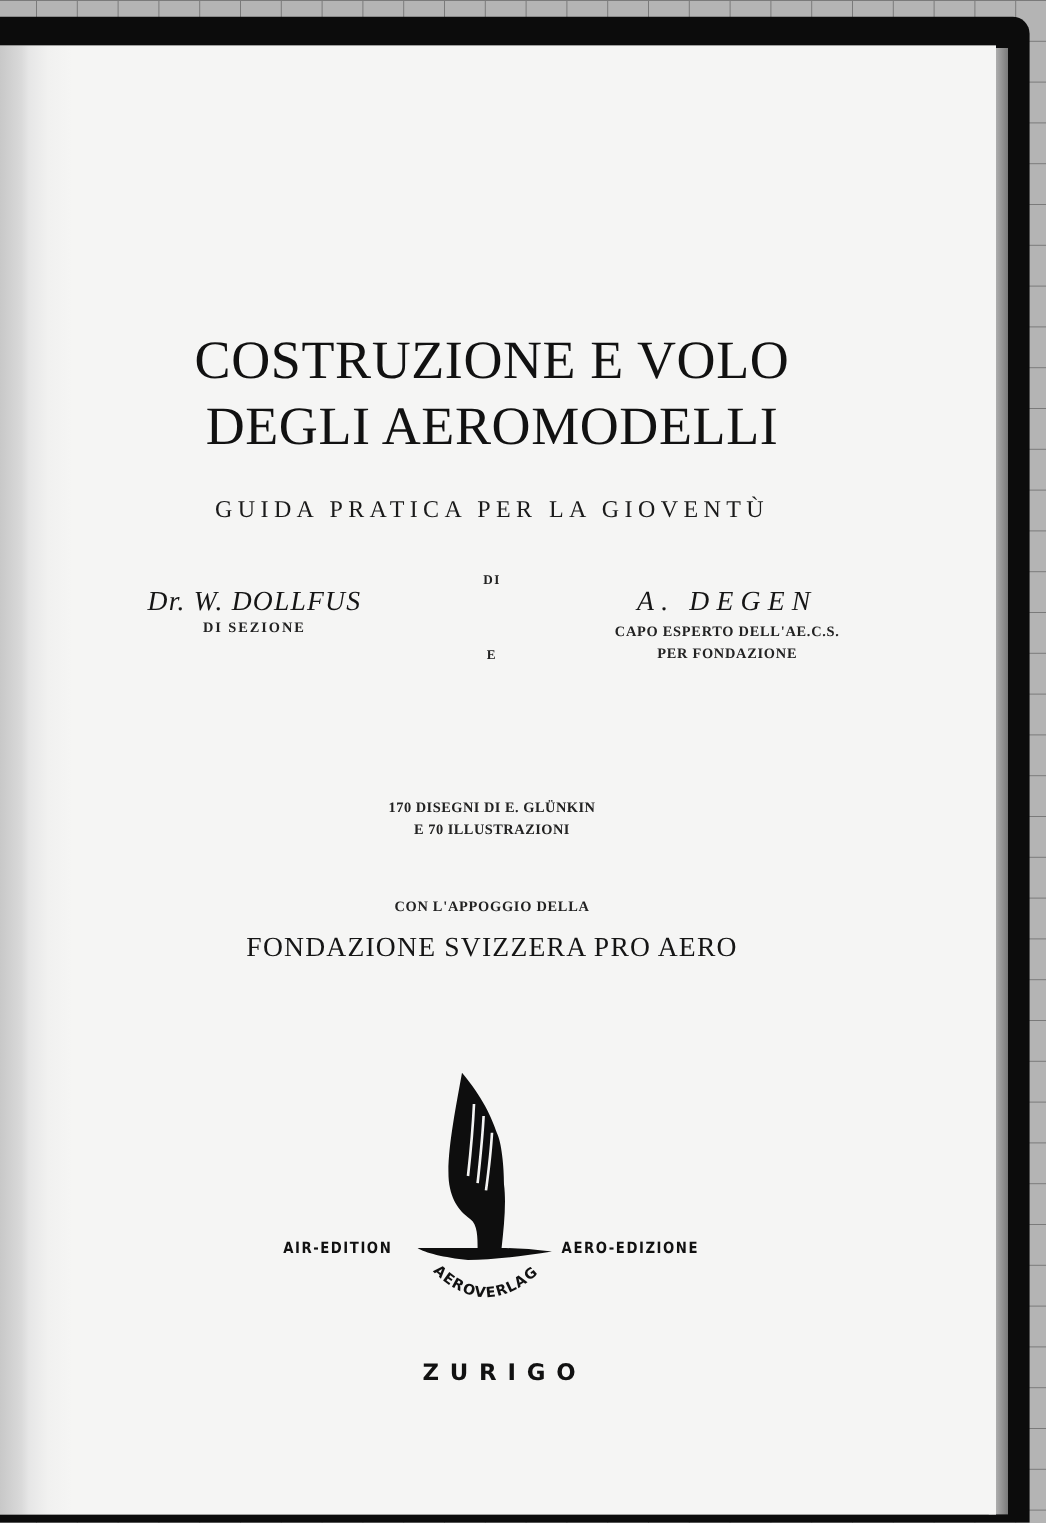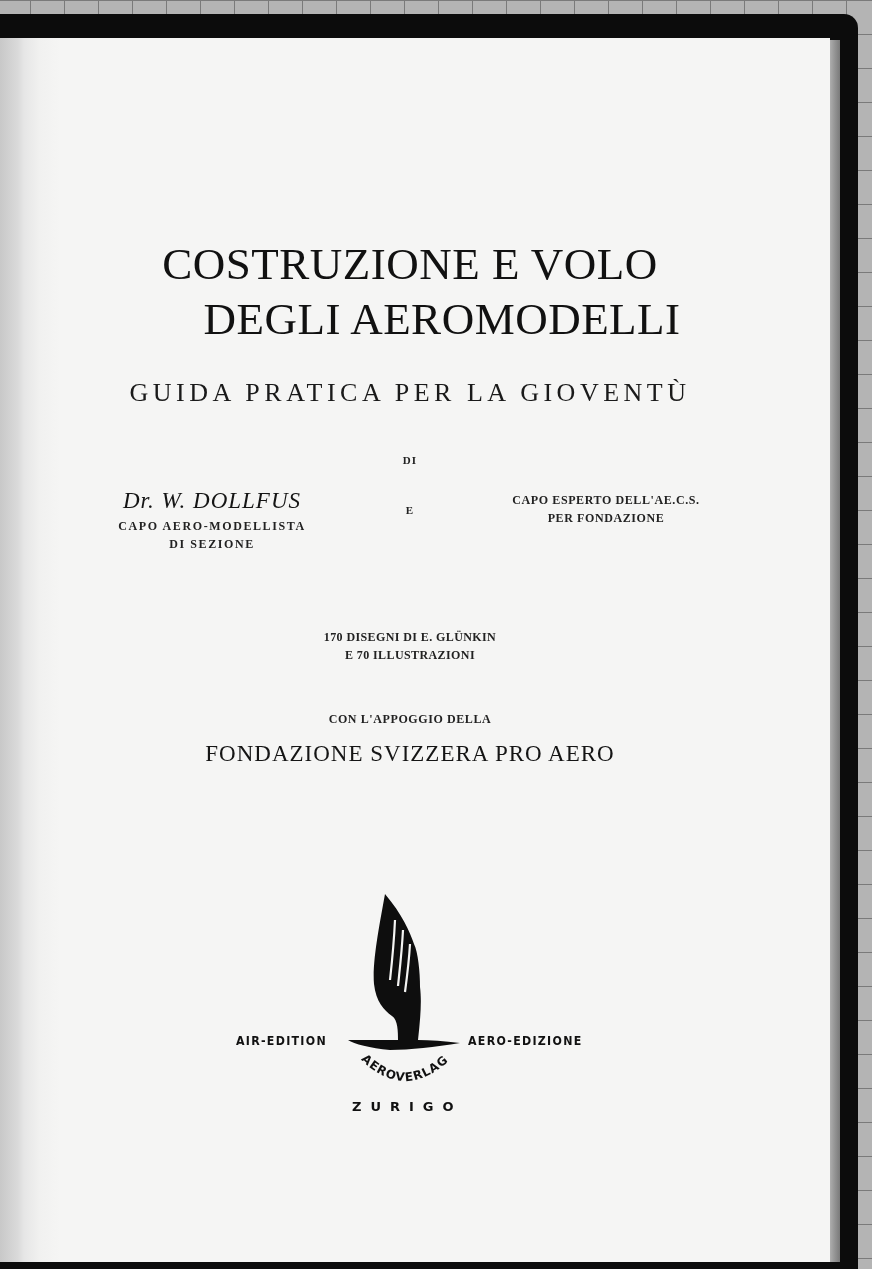--- a/index.html
+++ b/index.html
@@ -58,30 +58,31 @@
     .page-inner {
       position: absolute;
       left: 0; top: 0; width: 100%; height: 100%;
     }
     .center {
       position: absolute;
       left: 0;
       width: 820px;
       text-align: center;
       color: #151515;
+      margin-top: 36px;
     }
     .title-line {
       font-size: 45px;
       letter-spacing: 0.5px;
       line-height: 1;
       font-weight: normal;
       color: #111;
     }
     .subtitle {
-      font-size: 26px;
+      font-size: 20px;
       letter-spacing: 4.5px;
       color: #1a1a1a;
     }
     .small-caps {
       font-size: 12px;
       font-weight: bold;
       letter-spacing: 1.2px;
       color: #222;
     }
     .author {
@@ -115,64 +116,65 @@
       font-size: 13px;
       font-weight: bold;
       letter-spacing: 1.5px;
       color: #111;
       transform: scaleX(0.85);
       transform-origin: left center;
     }
     .logo-text.city {
       letter-spacing: 9px;
       transform: none;
-      font-size: 13px;
+      font-size: 19px;
+      margin-top: 34px;
     }
     .logo-svg {
       position: absolute;
       left: 340px;
       top: 892px;
     }
   </style>
 </head>
 <body>
 
 <div class="grid-bg"></div>
 <div class="book-cover"></div>
 <div class="page-edge-right"></div>
 
 <div class="page">
   <div class="page-inner">
 
     <div class="center" style="top:204px;">
       <div class="title-line">COSTRUZIONE E VOLO</div>
     </div>
-    <div class="center" style="top:259px;padding-left:32px;">
+    <div class="center" style="top:259px;">
       <div class="title-line">DEGLI AEROMODELLI</div>
     </div>
 
     <div class="center" style="top:340px;">
       <div class="subtitle">GUIDA PRATICA PER LA GIOVENTÙ</div>
     </div>
 
-    <div class="center" style="top:412px;">
+    <div class="center" style="top:400px;">
       <span class="small-caps" style="font-size:11px;">DI</span>
     </div>
 
     <div class="author" style="left:78px; width:268px; top:450px;">
       <div class="author-name">Dr. W. DOLLFUS</div>
-      <div class="author-role" style="margin-top:3px;">CAPO AERO-MODELLISTA</div>
       <div class="author-role">DI SEZIONE</div>
     </div>
 
     <div class="center" style="top:462px;">
       <span class="small-caps" style="font-size:11px;">E</span>
     </div>
 
     <div class="author" style="left:476px; width:260px; top:450px;">
+      <div class="author-name spaced">A. DEGEN</div>
       <div class="author-role" style="margin-top:3px; letter-spacing:0.6px;">CAPO ESPERTO DELL'AE.C.S.</div>
       <div class="author-role" style="letter-spacing:0.6px;">PER FONDAZIONE</div>
     </div>
 
     <div class="center" style="top:590px;">
       <div class="small-caps" style="letter-spacing:0.4px; line-height:18px;">170 DISEGNI DI E. GLÜNKIN</div>
       <div class="small-caps" style="letter-spacing:0.4px; line-height:18px;">E 70 ILLUSTRAZIONI</div>
     </div>
 
     <div class="center" style="top:674px;">

